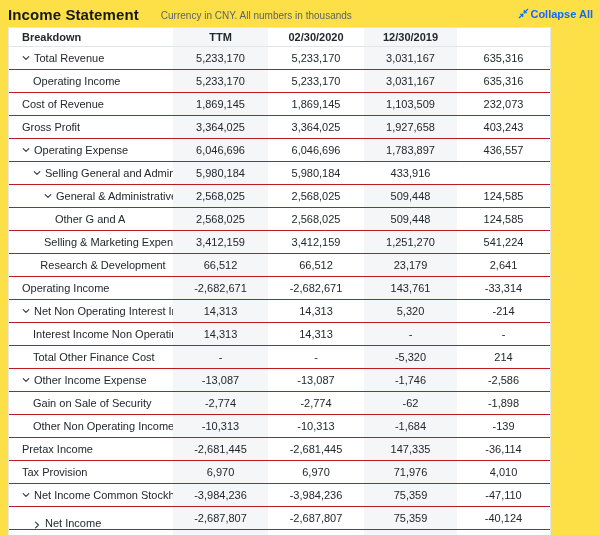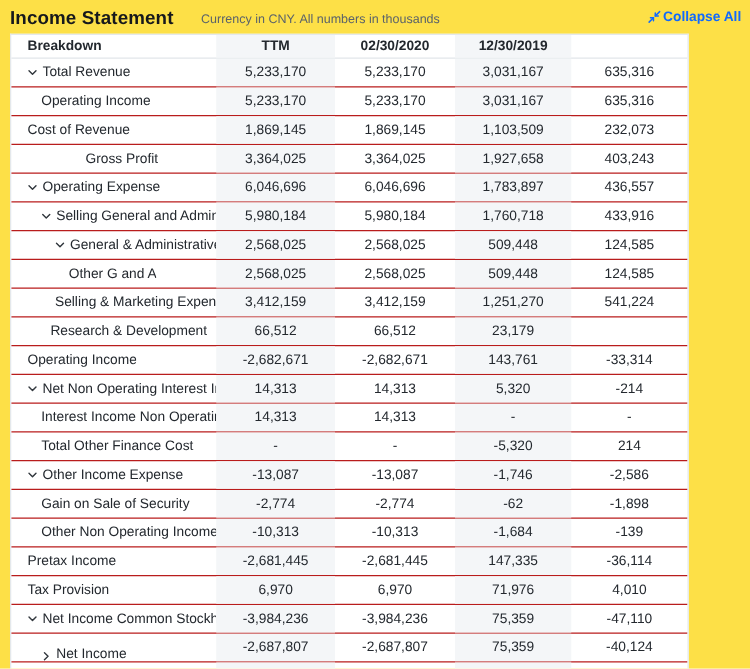--- a/index.html
+++ b/index.html
@@ -98,21 +98,21 @@
 
       <span class="label-text">Cost of Revenue</span>
     </div>
     <div class="cell c1 num shade">1,869,145</div>
     <div class="cell c2 num">1,869,145</div>
     <div class="cell c3 num shade">1,103,509</div>
     <div class="cell c4 num">232,073</div>
   </div>
 
   <div class="trow">
-    <div class="cell c-label" style="padding-left: 13px; justify-content: center;">
+    <div class="cell c-label" style="padding-left: 13px;">
 
       <span class="label-text">Gross Profit</span>
     </div>
     <div class="cell c1 num shade">3,364,025</div>
     <div class="cell c2 num">3,364,025</div>
     <div class="cell c3 num shade">1,927,658</div>
     <div class="cell c4 num">403,243</div>
   </div>
 
   <div class="trow">
@@ -134,21 +134,20 @@
     <div class="cell c-label" style="padding-left: 24px;">
       <span class="caret">
               <svg width="8" height="8" viewBox="0 0 10 10" fill="none" stroke="currentColor" stroke-width="1.4" stroke-linecap="round" stroke-linejoin="round">
                 <path d="M1.5 3.2 L5 6.8 L8.5 3.2"></path>
               </svg>
             </span>
       <span class="label-text">Selling General and Administr...</span>
     </div>
     <div class="cell c1 num shade">5,980,184</div>
     <div class="cell c2 num">5,980,184</div>
-    <div class="cell c3 num shade">1,760,718</div>
     <div class="cell c4 num">433,916</div>
   </div>
 
   <div class="trow">
     <div class="cell c-label" style="padding-left: 35px;">
       <span class="caret">
               <svg width="8" height="8" viewBox="0 0 10 10" fill="none" stroke="currentColor" stroke-width="1.4" stroke-linecap="round" stroke-linejoin="round">
                 <path d="M1.5 3.2 L5 6.8 L8.5 3.2"></path>
               </svg>
             </span>
@@ -183,20 +182,21 @@
   </div>
 
   <div class="trow">
     <div class="cell c-label" style="padding-left: 24px; justify-content: center;">
 
       <span class="label-text">Research &amp; Development</span>
     </div>
     <div class="cell c1 num shade">66,512</div>
     <div class="cell c2 num">66,512</div>
     <div class="cell c3 num shade">23,179</div>
+    <div class="cell c4 num">2,641</div>
   </div>
 
   <div class="trow">
     <div class="cell c-label" style="padding-left: 13px;">
 
       <span class="label-text">Operating Income</span>
     </div>
     <div class="cell c1 num shade">-2,682,671</div>
     <div class="cell c2 num">-2,682,671</div>
     <div class="cell c3 num shade">143,761</div>

